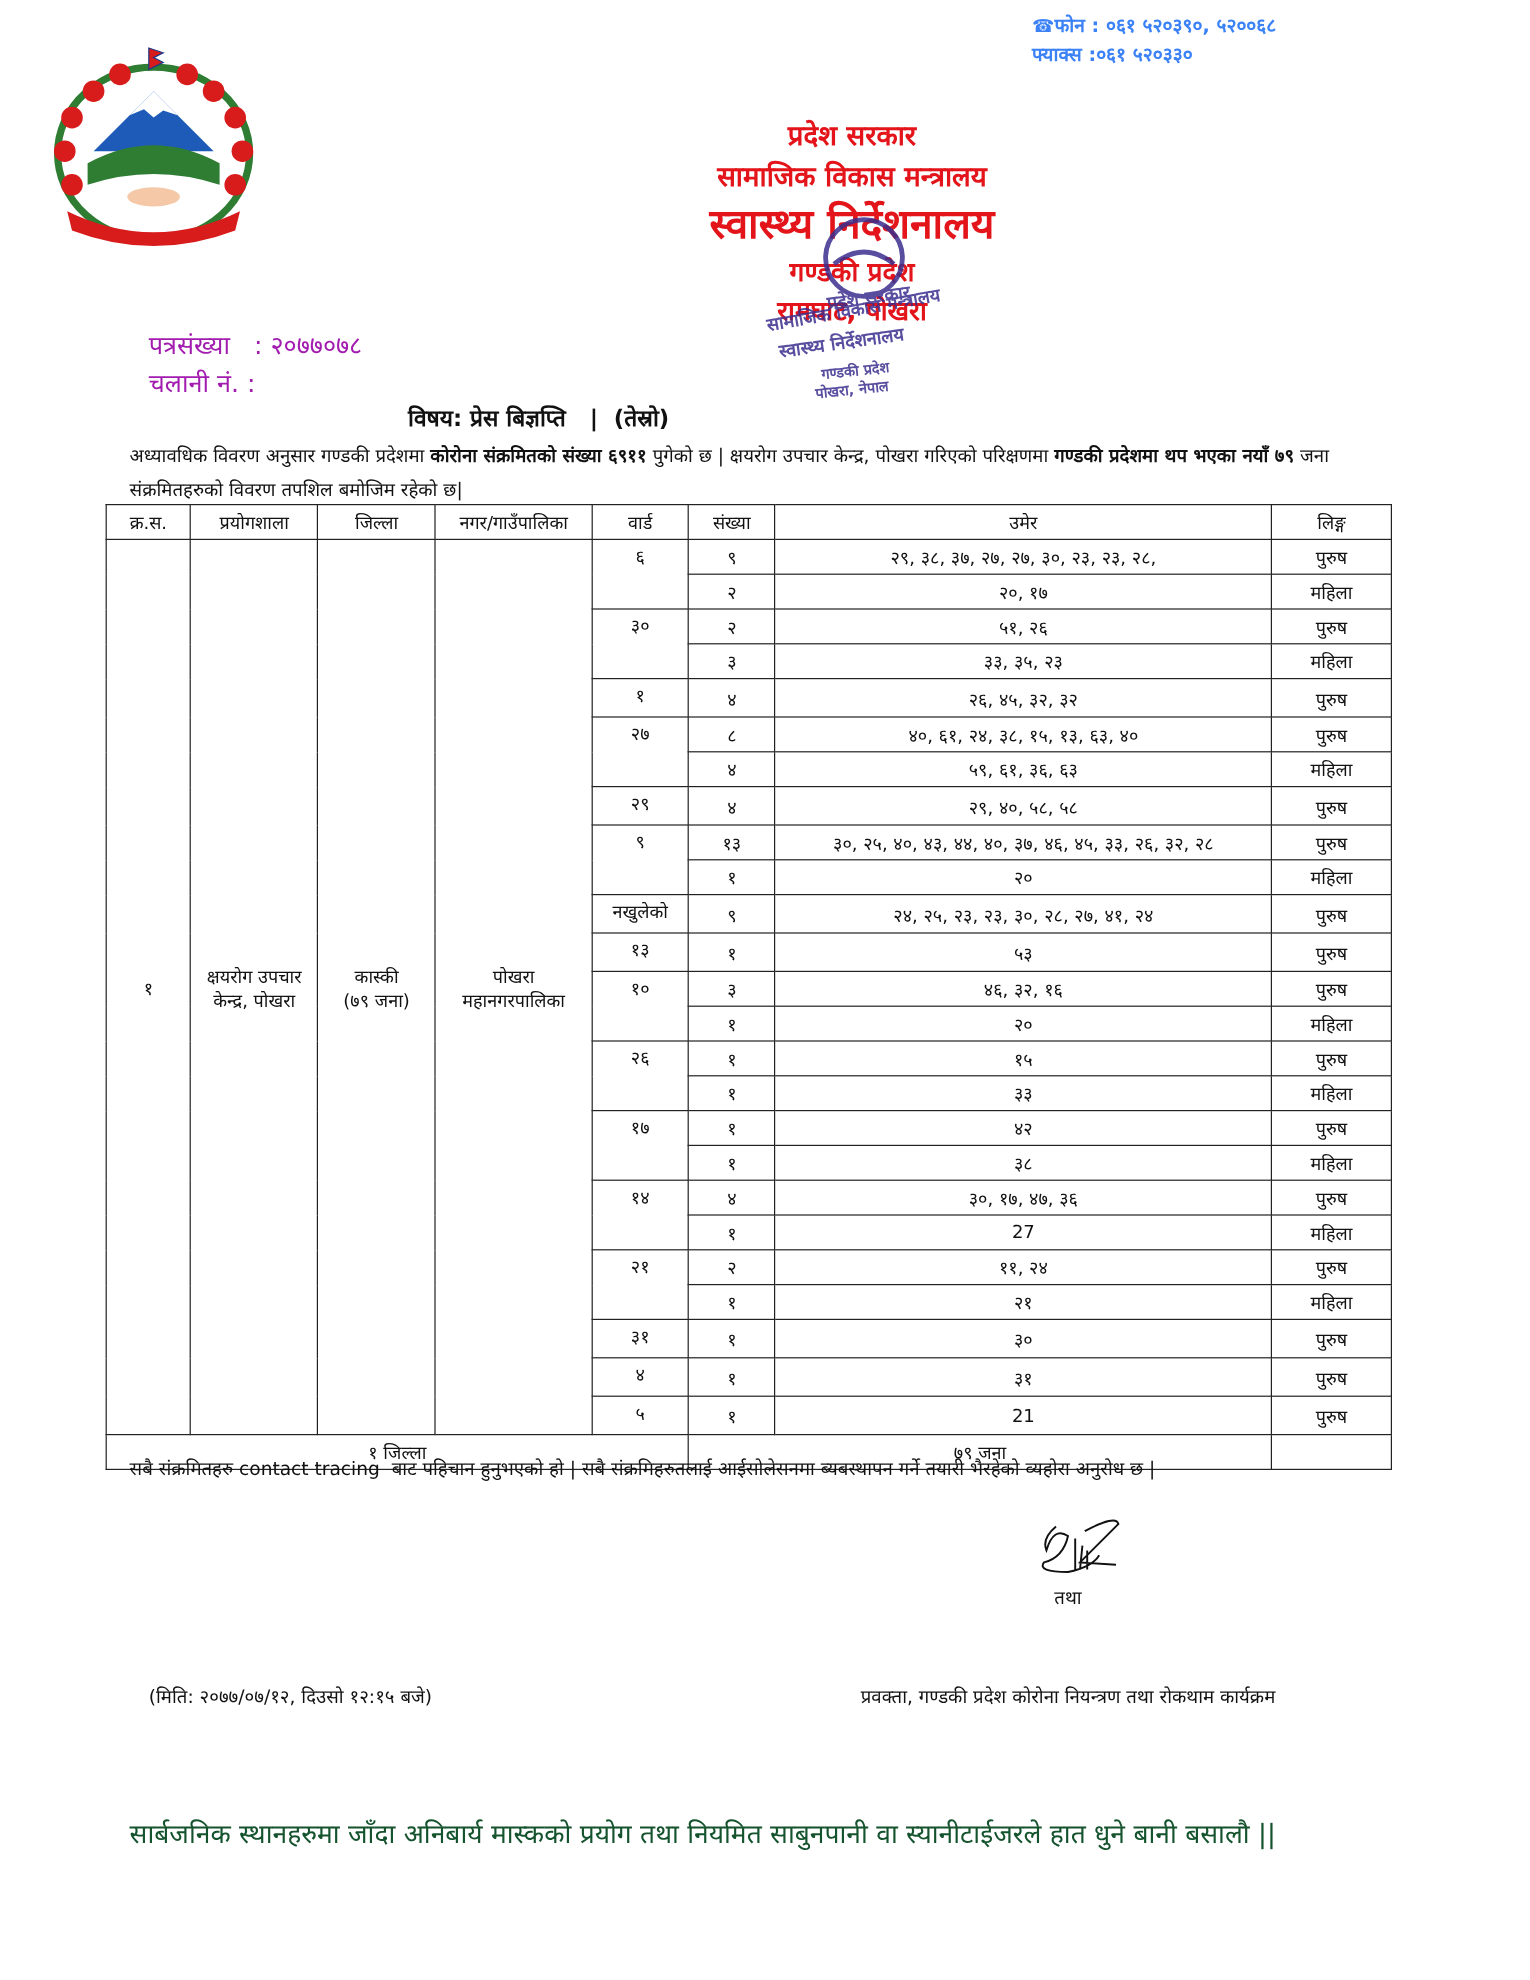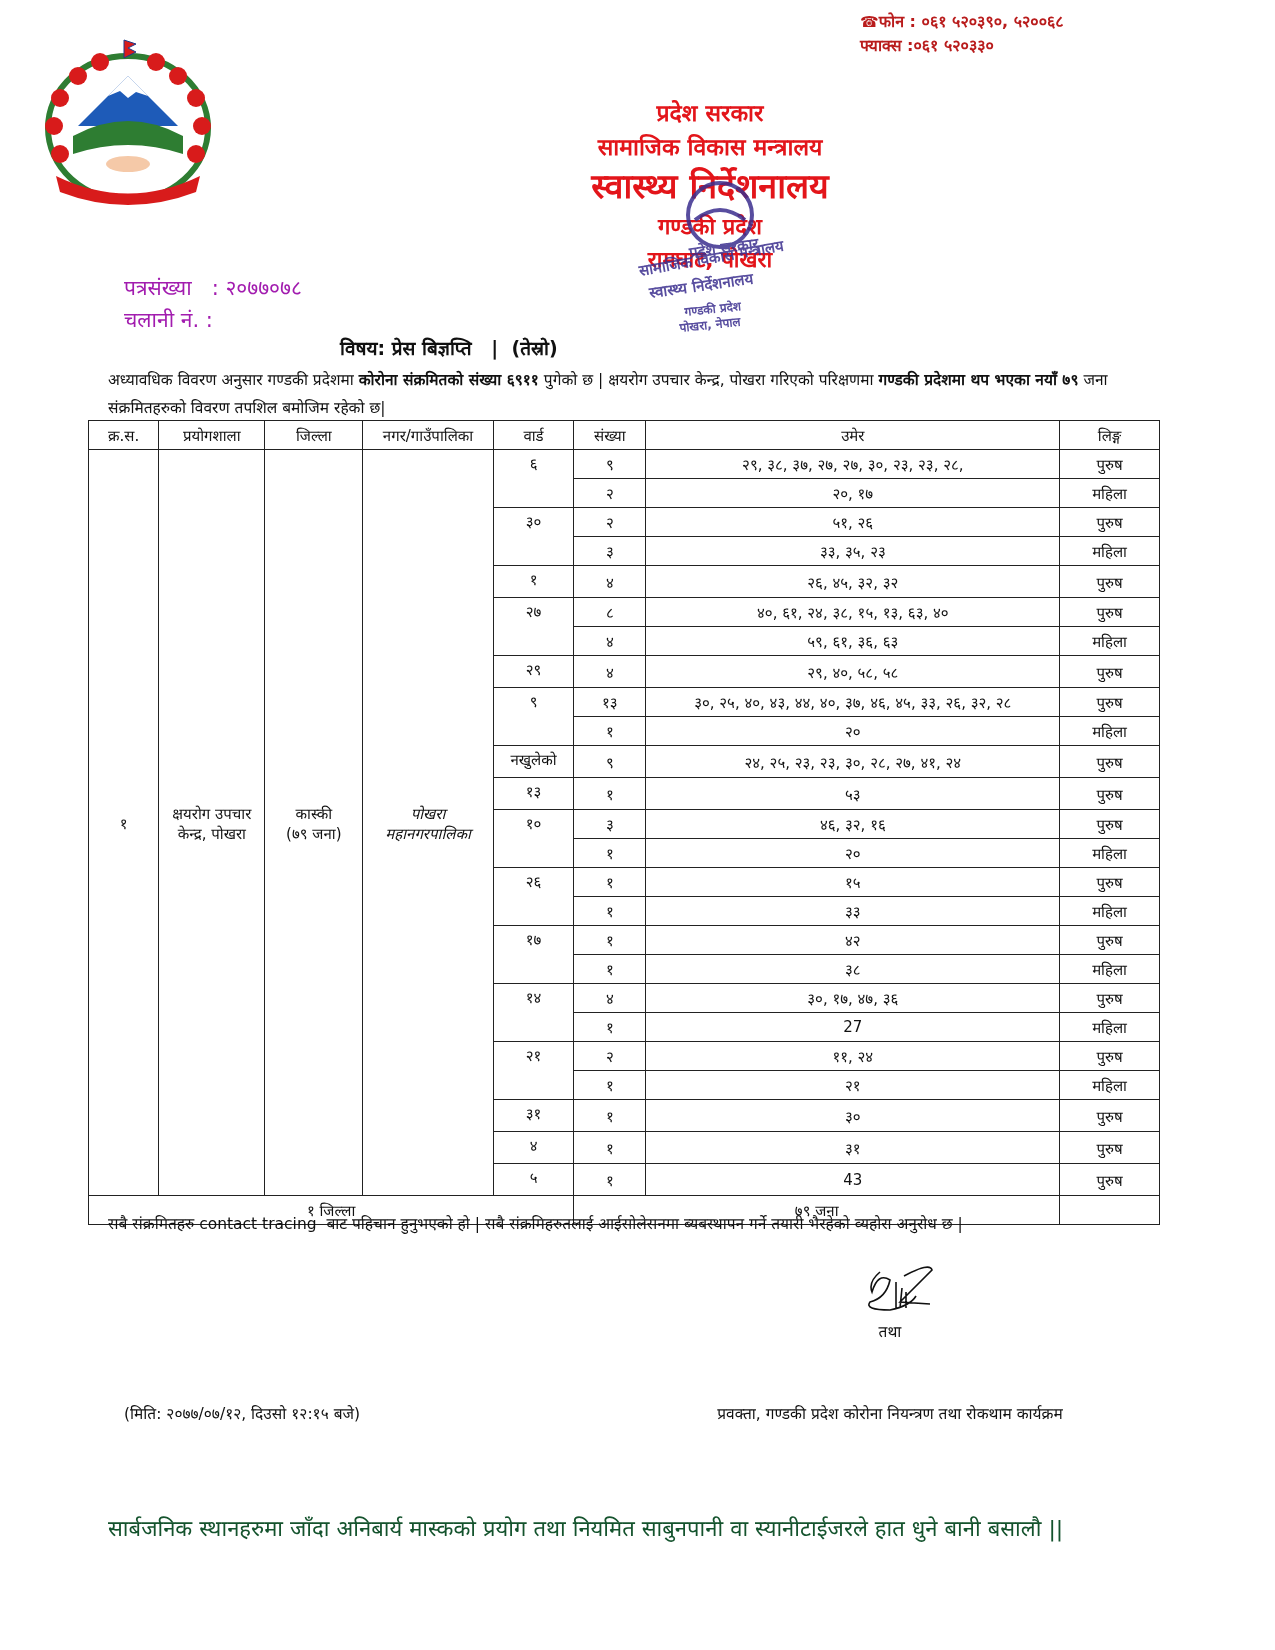--- a/index.html
+++ b/index.html
@@ -1,19 +1,19 @@
 <!DOCTYPE html>
 <html><head>
 <meta charset="utf-8">
 <style>
   html, body { margin: 0; padding: 0; background: #ffffff; }
   body { width: 1275px; height: 1650px; position: relative; overflow: hidden;
          font-family: "DejaVu Sans", sans-serif; color: #111; }
   .abs { position: absolute; }
-  .contact { left: 860px; top: 10px; font-size: 16px; font-weight: bold; line-height: 24px; color: #b91c1c; }
+  .contact { left: 860px; top: 10px; font-size: 16px; font-weight: bold; line-height: 24px; color: #3b82f6; }
   .contact .phone-glyph { font-size: 15px; }
   .emblem { left: 38px; top: 36px; width: 180px; height: 170px; }
   .hdr { left: 540px; width: 340px; text-align: center; color: #e3151a; font-weight: bold; }
   .hdr1 { top: 96px; font-size: 23px; }
   .hdr2 { top: 130px; font-size: 23px; }
   .hdr3 { top: 162px; font-size: 34px; }
   .hdr4 { top: 210px; font-size: 22px; }
   .hdr5 { top: 243px; font-size: 22px; }
   .stamp { left: 610px; top: 180px; width: 210px; height: 160px; opacity: 0.85; }
   .refno { left: 124px; top: 272px; font-size: 21px; color: #a21caf; line-height: 32px; }
@@ -114,21 +114,21 @@
     </tr>
   </thead>
   <tbody id="cases-body">
       <tr>
         <td class="merged" rowspan="25">१</td>
         <td class="merged" rowspan="25" style="padding: 0px 6px;">क्षयरोग उपचार केन्द्र, पोखरा</td>
         <td class="merged" rowspan="25">
           <div>कास्की</div>
           <div>(७९ जना)</div>
         </td>
-        <td class="merged" rowspan="25" style="padding: 0px 22px; font-style: italic;">पोखरा महानगरपालिका</td>
+        <td class="merged" rowspan="25" style="padding: 0px 22px;">पोखरा महानगरपालिका</td>
         <td class="ward" rowspan="2">६</td>
         <td>९</td>
         <td>२९, ३८, ३७, २७, २७, ३०, २३, २३, २८,</td>
         <td>पुरुष</td>
       </tr>
       <tr>
         <td>२</td>
         <td>२०, १७</td>
         <td>महिला</td>
       </tr>
@@ -252,21 +252,21 @@
       </tr>
       <tr>
         <td class="ward" rowspan="1">४</td>
         <td>१</td>
         <td>३१</td>
         <td>पुरुष</td>
       </tr>
       <tr>
         <td class="ward" rowspan="1">५</td>
         <td>१</td>
-        <td>43</td>
+        <td>21</td>
         <td>पुरुष</td>
       </tr>
     </tbody>
   <tfoot>
     <tr>
       <td colspan="5">१ जिल्ला</td>
       <td colspan="2">७९  जना</td>
       <td></td>
     </tr>
   </tfoot>

